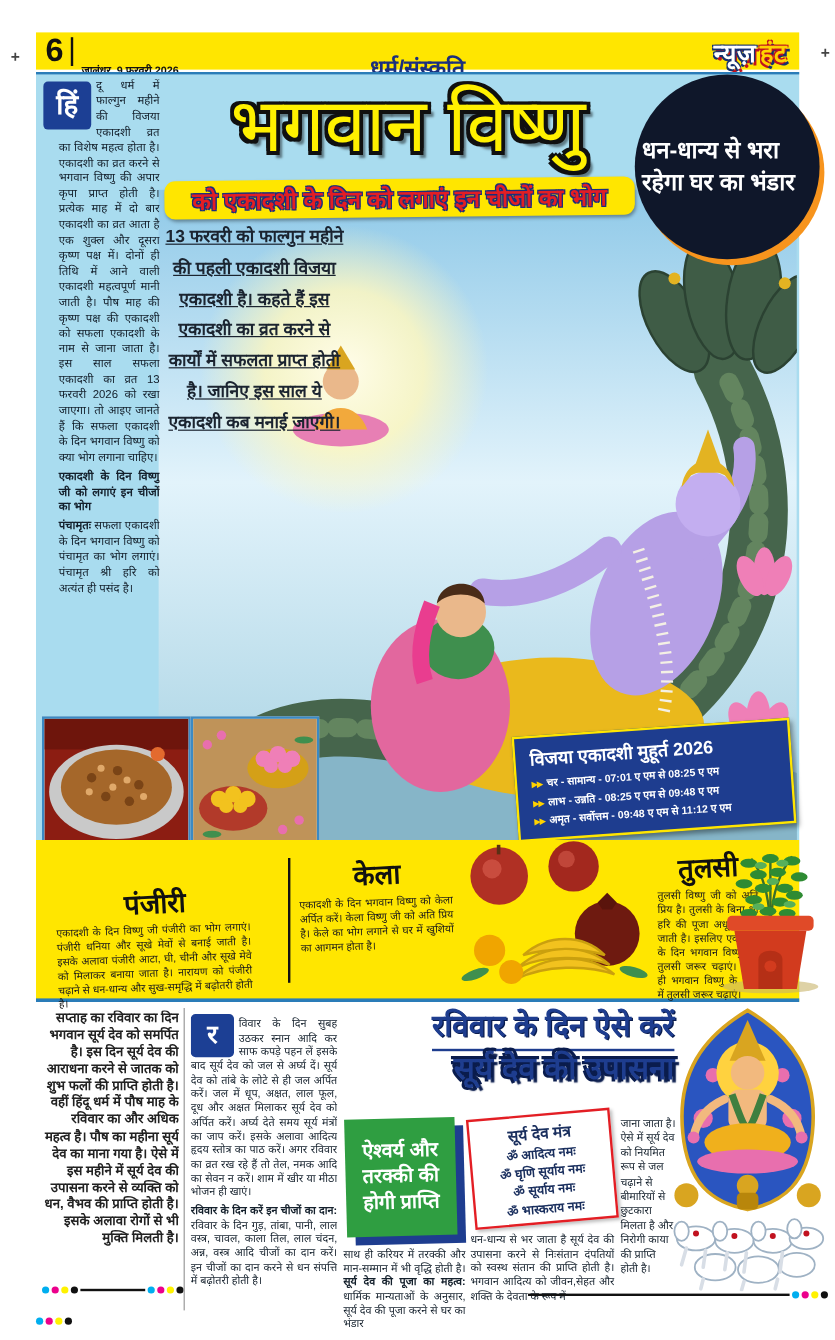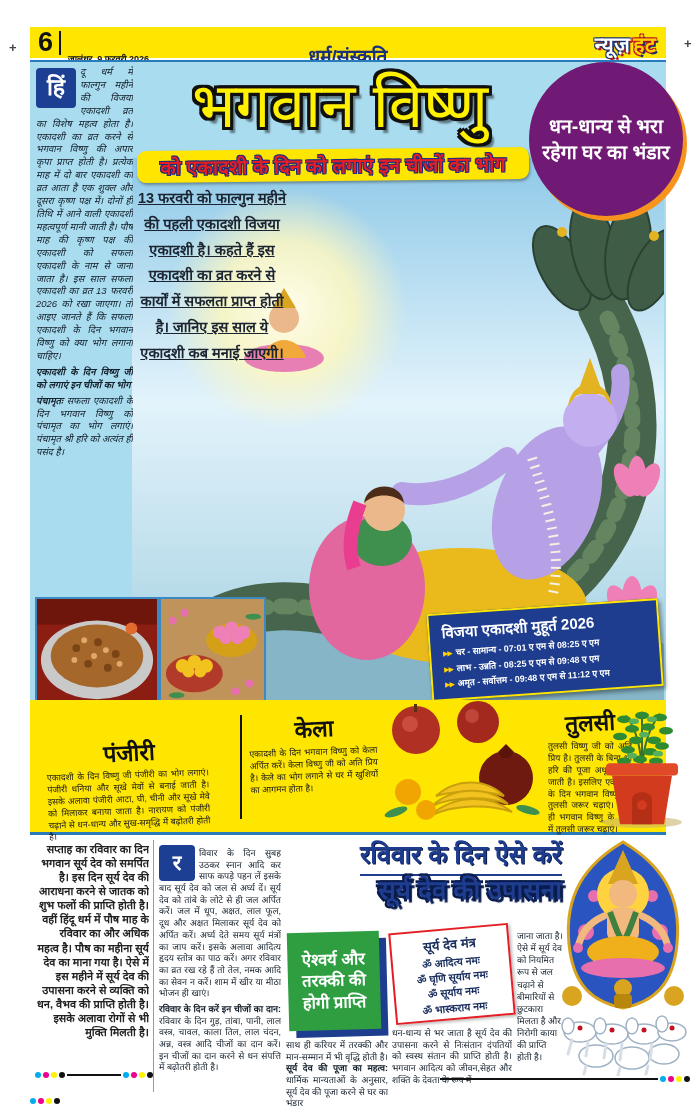--- a/index.html
+++ b/index.html
@@ -22,35 +22,35 @@
   #section-title{position:absolute;left:0;right:0;text-align:center;font-size:19px;font-weight:800;color:#1b2f7d;margin-top:26px;}
   #logo{position:absolute;right:10px;top:3px;font-size:21px;font-weight:900;letter-spacing:.5px;}
   #logo .p1{color:#ffffff;text-shadow:-1px -1px 0 #15306e,1px -1px 0 #15306e,-1px 1px 0 #15306e,2px 2px 0 #c1121f;}
   #logo .p2{color:#ffd200;text-shadow:-1px -1px 0 #c1121f,1px -1px 0 #c1121f,-1px 1px 0 #c1121f,2px 2px 0 #15306e;margin-left:3px;}
 
   
   #main-zone{left:30px;top:60px;width:636px;height:772px;background:#a9dcef;border-top:2px solid #2a7cb8;}
 
   
   #a1-col{left:36px;top:66px;width:97px;height:612px;overflow:hidden;font-size:9.5px;line-height:1.36;color:#14202c;text-align:justify;}
-  #a1-col p{margin:0 0 3px 0;font-style:italic;}
+  #a1-col p{margin:0 0 3px 13px;}
   .dropcap-box{float:left;width:40px;height:40px;background:#1c3f94;border-radius:4px;color:#fff;font-size:23px;font-weight:800;display:flex;align-items:center;justify-content:center;margin:2px 4px 2px 0;}
   .lead-bold{font-weight:800;}
 
   
   #a1-headline{left:133px;top:58px;width:414px;height:96px;display:flex;align-items:center;justify-content:center;
     font-size:62px;font-weight:400;color:#fff100;line-height:1.1;white-space:nowrap;
     text-shadow:-3px -3px 0 #101010,3px -3px 0 #101010,-3px 3px 0 #101010,3px 3px 0 #101010,0 -3px 0 #101010,0 3px 0 #101010,-3px 0 0 #101010,3px 0 0 #101010,5px 6px 2px rgba(0,0,0,.45);}
   #a1-subheadline{left:137px;top:149px;width:392px;height:32px;background:#ffe600;border-radius:9px;transform:rotate(-0.6deg);
     display:flex;align-items:center;justify-content:center;font-size:20px;font-weight:900;color:#e31e24;white-space:nowrap;
     text-shadow:-1px -1px 0 #1b2f7d,1px -1px 0 #1b2f7d,-1px 1px 0 #1b2f7d,1px 1px 0 #1b2f7d;box-shadow:1px 2px 3px rgba(0,0,0,.35);}
 
   
-  #promo-circle{left:529px;top:62px;width:154px;height:154px;border-radius:50%;background:#701a75;box-shadow:4px 5px 0 #f7941d;
-    display:flex;align-items:center;justify-content:center;text-align:center;color:#fff;font-size:19.5px;font-weight:800;line-height:1.35;padding:6px;box-sizing:border-box;}
+  #promo-circle{left:529px;top:62px;width:154px;height:154px;border-radius:50%;background:#0f172a;box-shadow:4px 5px 0 #f7941d;
+    display:flex;align-items:center;justify-content:center;color:#fff;font-size:19.5px;font-weight:800;line-height:1.35;padding:6px;box-sizing:border-box;}
 
   
   #a1-intro{left:134px;top:186px;width:156px;font-size:14.5px;font-weight:800;color:#1b2430;line-height:1.78;text-align:center;text-decoration:underline;}
 
   
   #muhurat-box{left:429px;top:606px;width:232px;background:#1e3d8f;border:2px solid #ffe600;transform:rotate(-4deg);
     padding:7px 9px 9px 12px;box-sizing:border-box;color:#fff;box-shadow:2px 3px 4px rgba(0,0,0,.4);}
   #muhurat-box .mtitle{font-size:15px;font-weight:800;margin-bottom:5px;}
   .mrow{font-size:8.8px;font-weight:700;margin-top:3.5px;display:flex;gap:4px;align-items:baseline;}
   .mrow .arr{color:#ffd200;font-size:7px;letter-spacing:-1px;}

